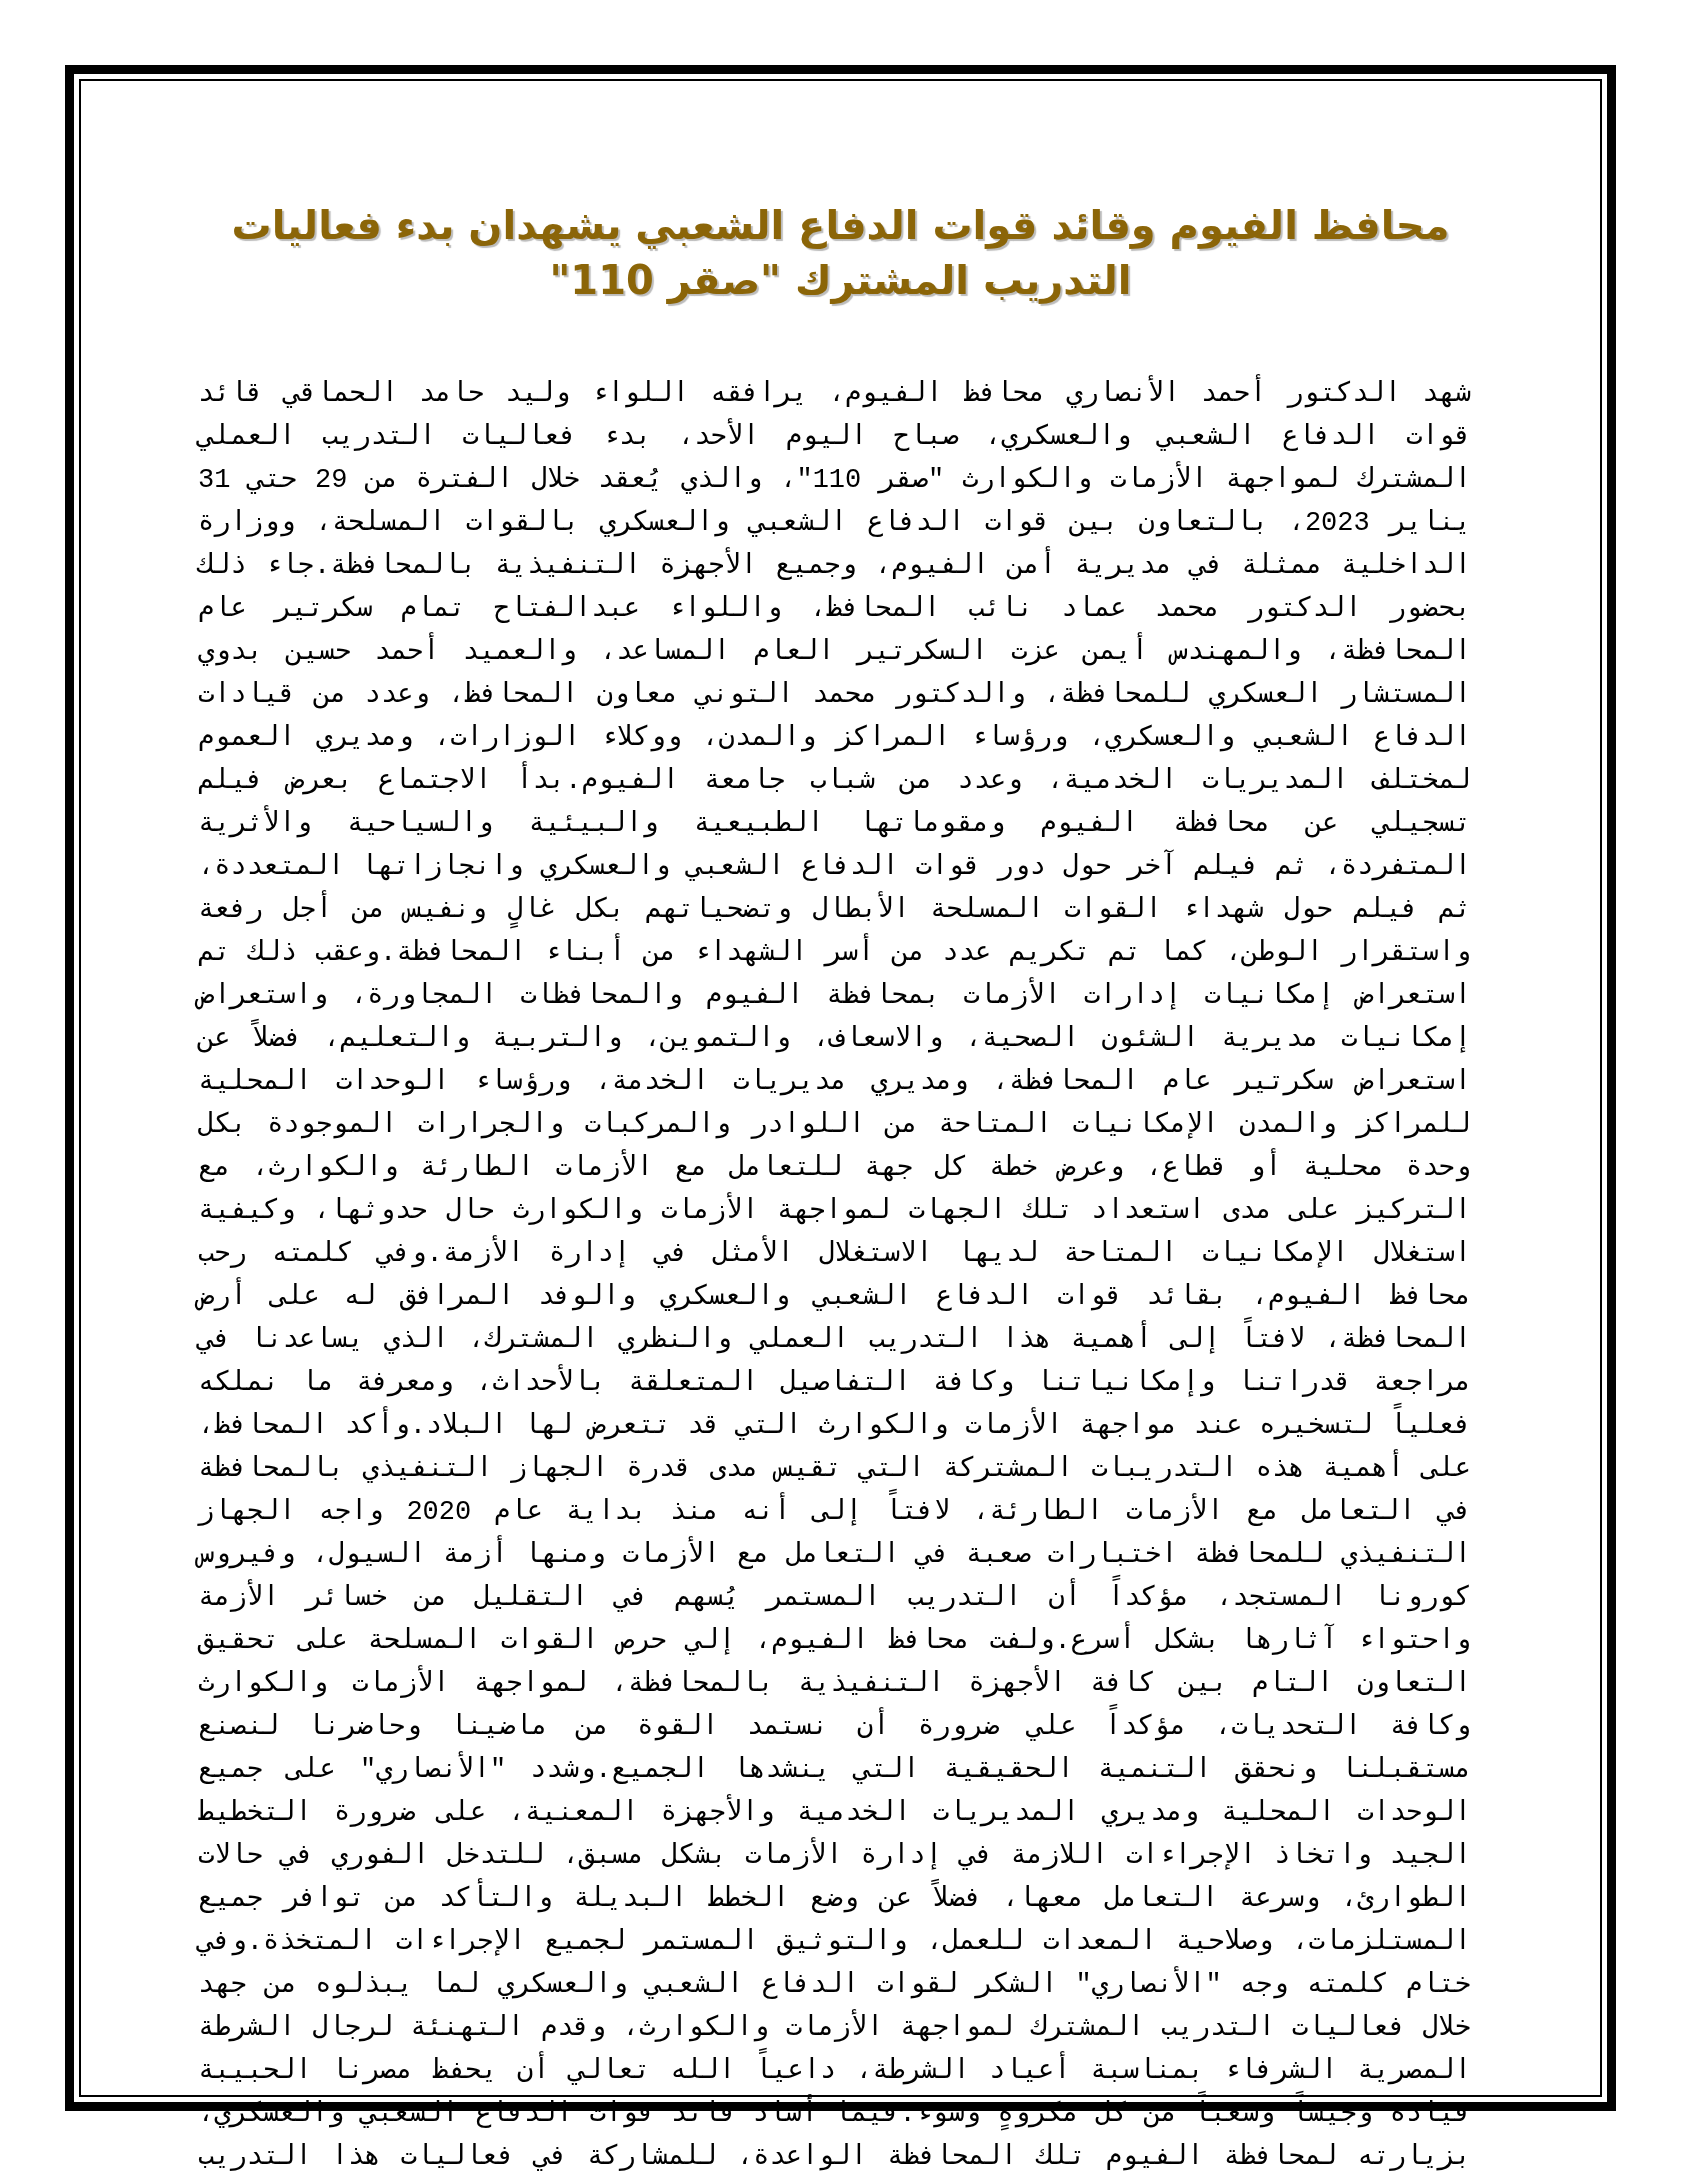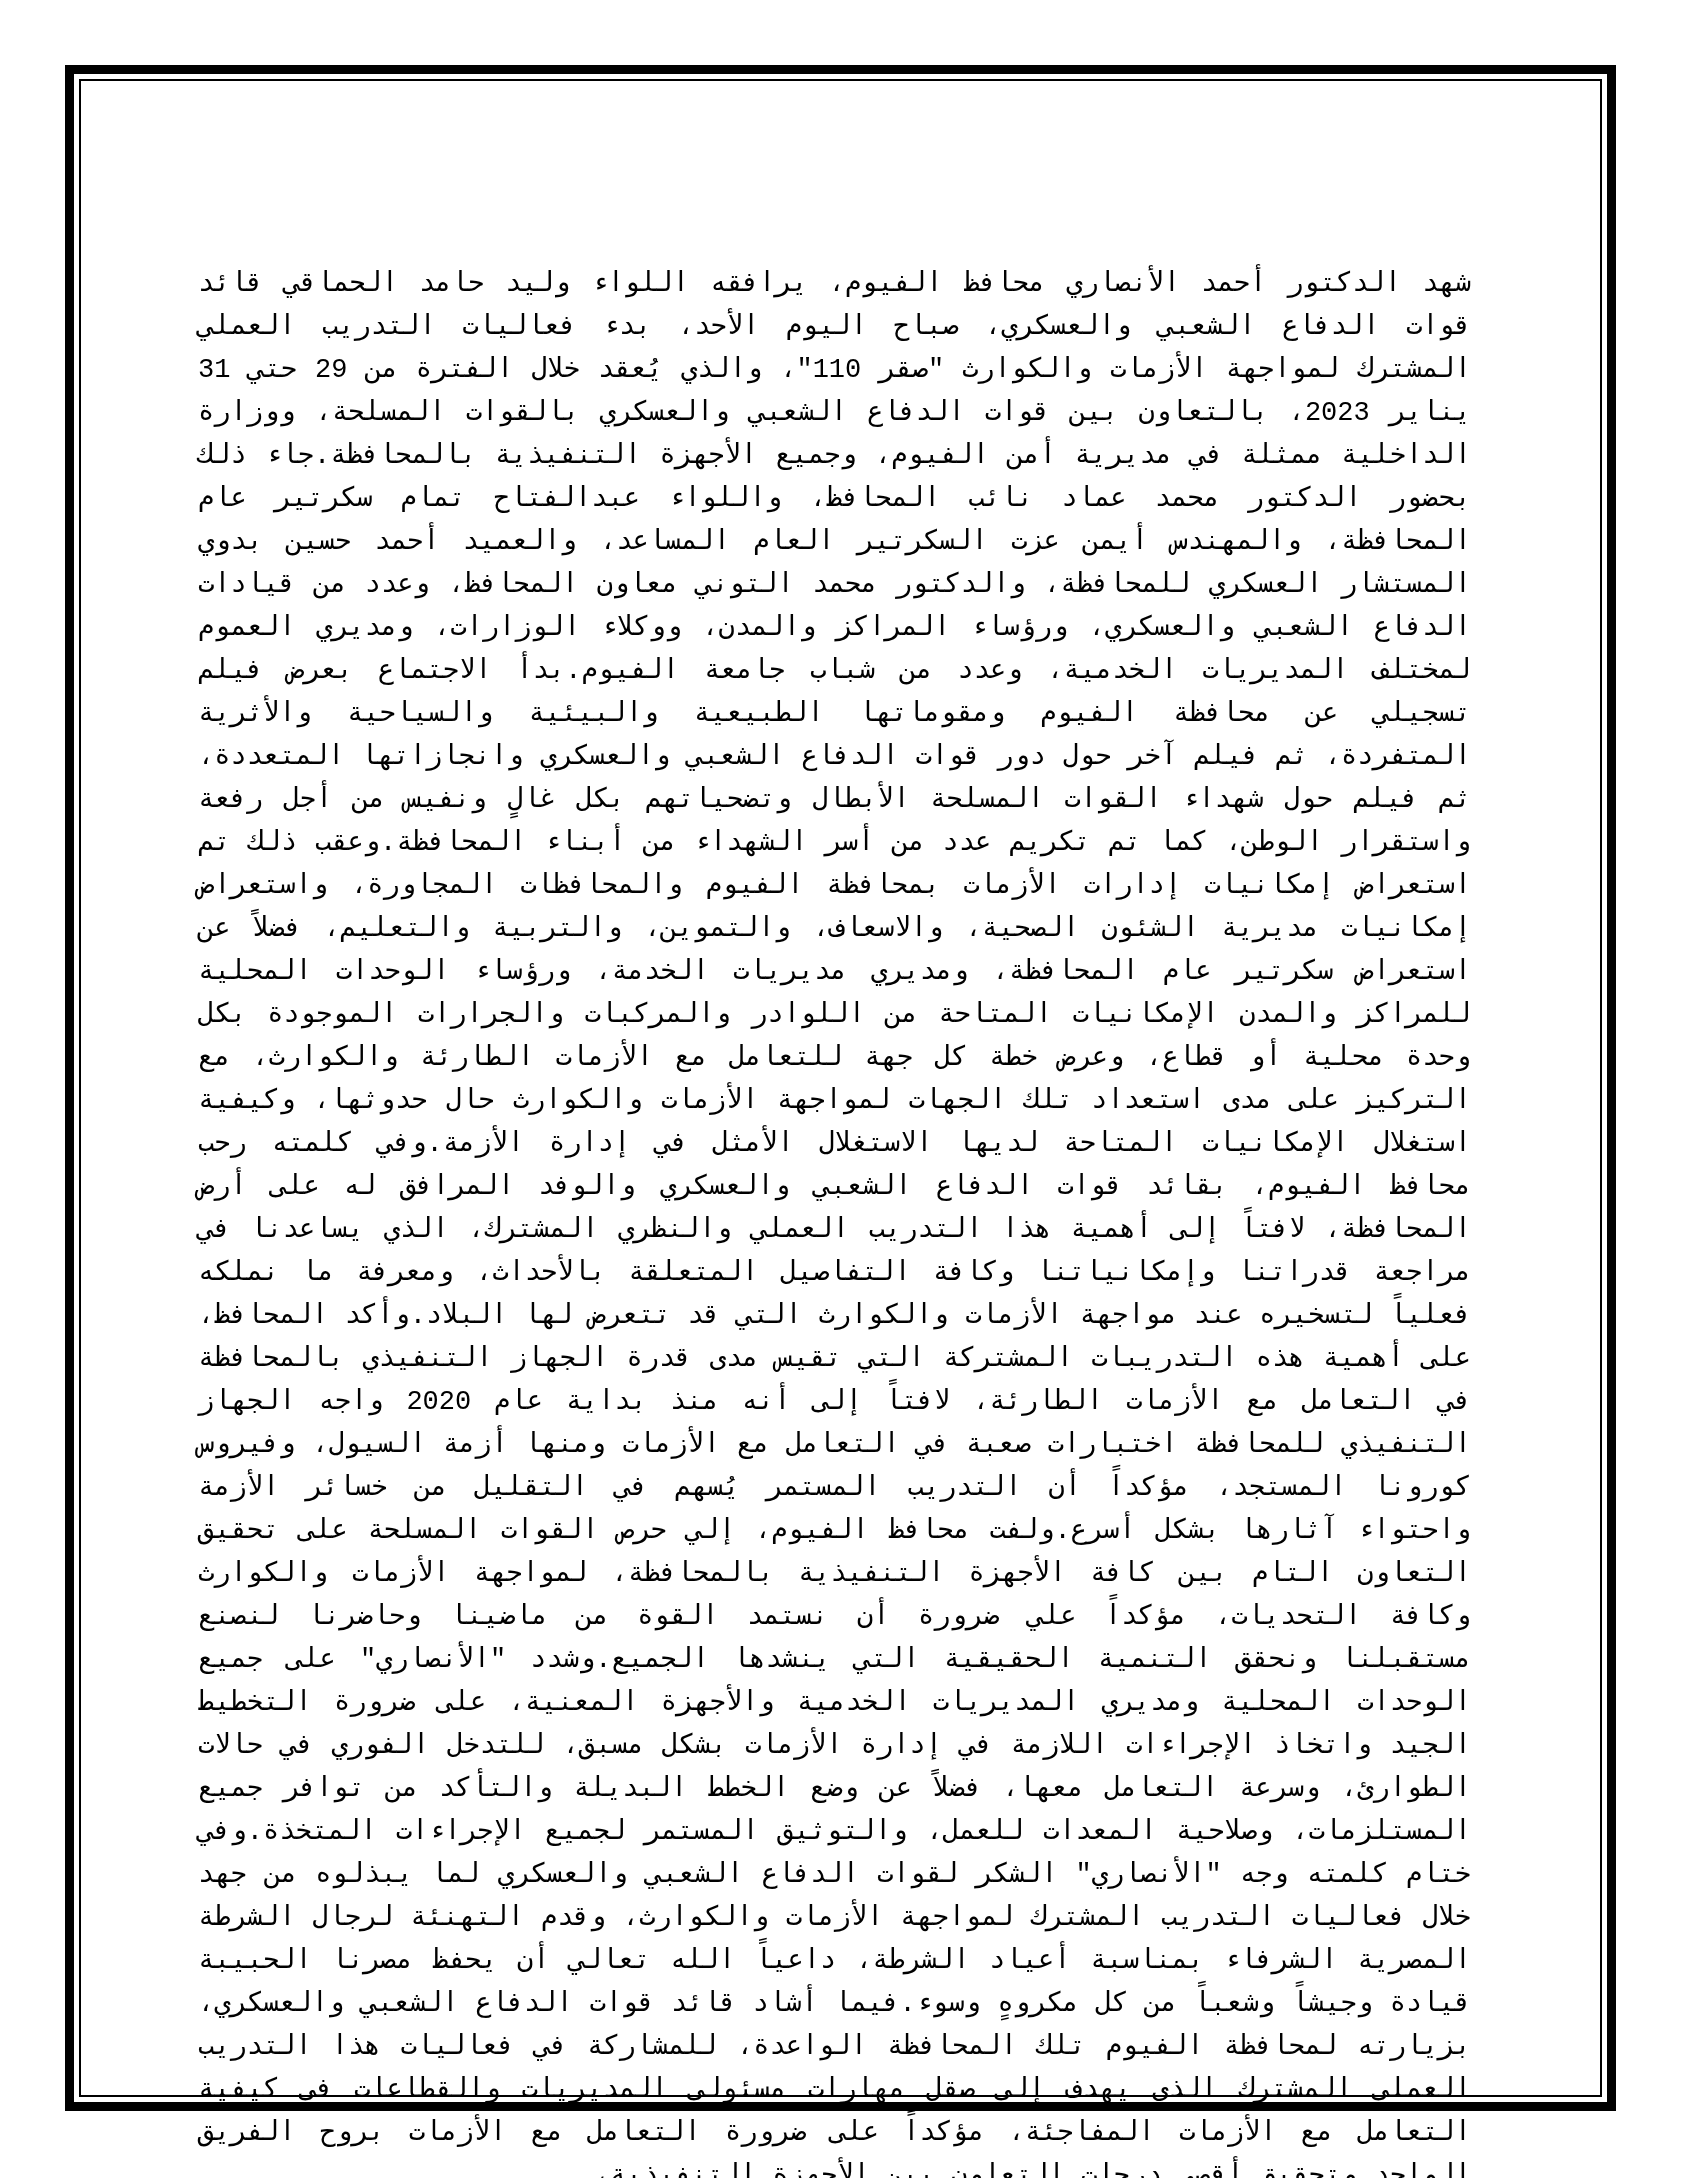--- a/index.html
+++ b/index.html
@@ -58,15 +58,16 @@
   }
 </style>
 </head>
 <body>
 
 <div class="frame-outer">
   <div class="frame-inner"></div>
 </div>
 
 <div class="content">
+  <h1 class="title" style="color: rgb(139, 101, 8);">محافظ الفيوم وقائد قوات الدفاع الشعبي يشهدان بدء فعاليات التدريب المشترك "صقر 110"</h1>
   <p class="body-text">شهد الدكتور أحمد الأنصاري محافظ الفيوم، يرافقه اللواء وليد حامد الحماقي قائد قوات الدفاع الشعبي والعسكري، صباح اليوم الأحد، بدء فعاليات التدريب العملي المشترك لمواجهة الأزمات والكوارث "صقر 110"، والذي يُعقد خلال الفترة من 29 حتي 31 يناير 2023، بالتعاون بين قوات الدفاع الشعبي والعسكري بالقوات المسلحة، ووزارة الداخلية ممثلة في مديرية أمن الفيوم، وجميع الأجهزة التنفيذية بالمحافظة.جاء ذلك بحضور الدكتور محمد عماد نائب المحافظ، واللواء عبدالفتاح تمام سكرتير عام المحافظة، والمهندس أيمن عزت السكرتير العام المساعد، والعميد أحمد حسين بدوي المستشار العسكري للمحافظة، والدكتور محمد التوني معاون المحافظ، وعدد من قيادات الدفاع الشعبي والعسكري، ورؤساء المراكز والمدن، ووكلاء الوزارات، ومديري العموم لمختلف المديريات الخدمية، وعدد من شباب جامعة الفيوم.بدأ الاجتماع بعرض فيلم تسجيلي عن محافظة الفيوم ومقوماتها الطبيعية والبيئية والسياحية والأثرية المتفردة، ثم فيلم آخر حول دور قوات الدفاع الشعبي والعسكري وانجازاتها المتعددة، ثم فيلم حول شهداء القوات المسلحة الأبطال وتضحياتهم بكل غالٍ ونفيس من أجل رفعة واستقرار الوطن، كما تم تكريم عدد من أسر الشهداء من أبناء المحافظة.وعقب ذلك تم استعراض إمكانيات إدارات الأزمات بمحافظة الفيوم والمحافظات المجاورة، واستعراض إمكانيات مديرية الشئون الصحية، والاسعاف، والتموين، والتربية والتعليم، فضلاً عن استعراض سكرتير عام المحافظة، ومديري مديريات الخدمة، ورؤساء الوحدات المحلية للمراكز والمدن الإمكانيات المتاحة من اللوادر والمركبات والجرارات الموجودة بكل وحدة محلية أو قطاع، وعرض خطة كل جهة للتعامل مع الأزمات الطارئة والكوارث، مع التركيز على مدى استعداد تلك الجهات لمواجهة الأزمات والكوارث حال حدوثها، وكيفية استغلال الإمكانيات المتاحة لديها الاستغلال الأمثل في إدارة الأزمة.وفي كلمته رحب محافظ الفيوم، بقائد قوات الدفاع الشعبي والعسكري والوفد المرافق له على أرض المحافظة، لافتاً إلى أهمية هذا التدريب العملي والنظري المشترك، الذي يساعدنا في مراجعة قدراتنا وإمكانياتنا وكافة التفاصيل المتعلقة بالأحداث، ومعرفة ما نملكه فعلياً لتسخيره عند مواجهة الأزمات والكوارث التي قد تتعرض لها البلاد.وأكد المحافظ، على أهمية هذه التدريبات المشتركة التي تقيس مدى قدرة الجهاز التنفيذي بالمحافظة في التعامل مع الأزمات الطارئة، لافتاً إلى أنه منذ بداية عام 2020 واجه الجهاز التنفيذي للمحافظة اختبارات صعبة في التعامل مع الأزمات ومنها أزمة السيول، وفيروس كورونا المستجد، مؤكداً أن التدريب المستمر يُسهم في التقليل من خسائر الأزمة واحتواء آثارها بشكل أسرع.ولفت محافظ الفيوم، إلي حرص القوات المسلحة على تحقيق التعاون التام بين كافة الأجهزة التنفيذية بالمحافظة، لمواجهة الأزمات والكوارث وكافة التحديات، مؤكداً علي ضرورة أن نستمد القوة من ماضينا وحاضرنا لنصنع مستقبلنا ونحقق التنمية الحقيقية التي ينشدها الجميع.وشدد "الأنصاري" على جميع الوحدات المحلية ومديري المديريات الخدمية والأجهزة المعنية، على ضرورة التخطيط الجيد واتخاذ الإجراءات اللازمة في إدارة الأزمات بشكل مسبق، للتدخل الفوري في حالات الطوارئ، وسرعة التعامل معها، فضلاً عن وضع الخطط البديلة والتأكد من توافر جميع المستلزمات، وصلاحية المعدات للعمل، والتوثيق المستمر لجميع الإجراءات المتخذة.وفي ختام كلمته وجه "الأنصاري" الشكر لقوات الدفاع الشعبي والعسكري لما يبذلوه من جهد خلال فعاليات التدريب المشترك لمواجهة الأزمات والكوارث، وقدم التهنئة لرجال الشرطة المصرية الشرفاء بمناسبة أعياد الشرطة، داعياً الله تعالي أن يحفظ مصرنا الحبيبة قيادة وجيشاً وشعباً من كل مكروهٍ وسوء.فيما أشاد قائد قوات الدفاع الشعبي والعسكري، بزيارته لمحافظة الفيوم تلك المحافظة الواعدة، للمشاركة في فعاليات هذا التدريب العملي المشترك الذي يهدف إلى صقل مهارات مسئولي المديريات والقطاعات في كيفية التعامل مع الأزمات المفاجئة، مؤكداً على ضرورة التعامل مع الأزمات بروح الفريق الواحد وتحقيق أقصي درجات التعاون بين الأجهزة التنفيذية،</p>
 </div>
 
 
 </body></html>

